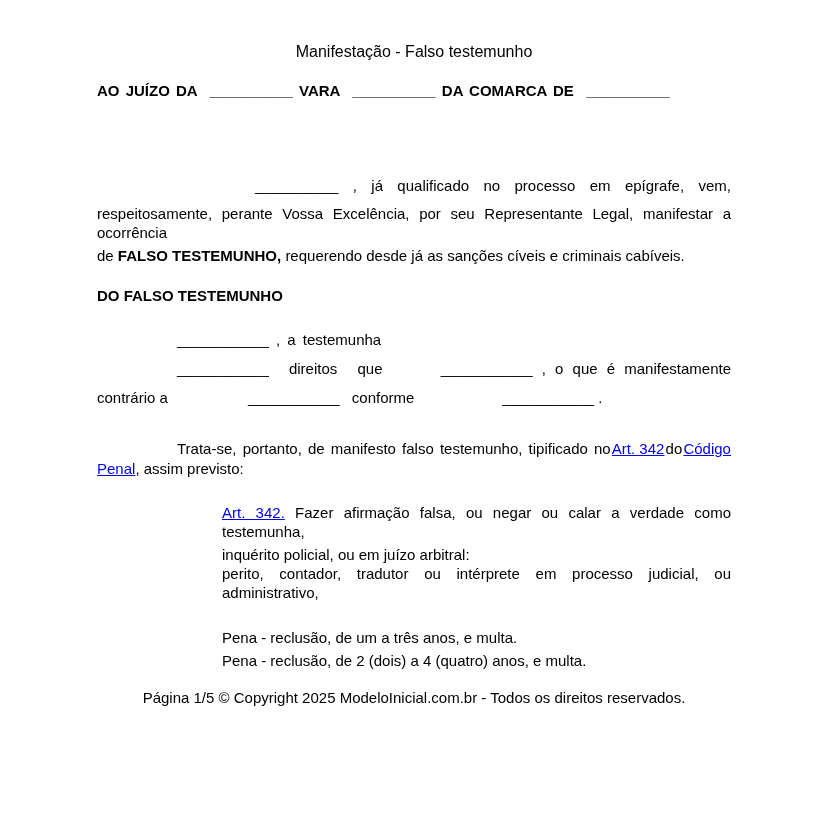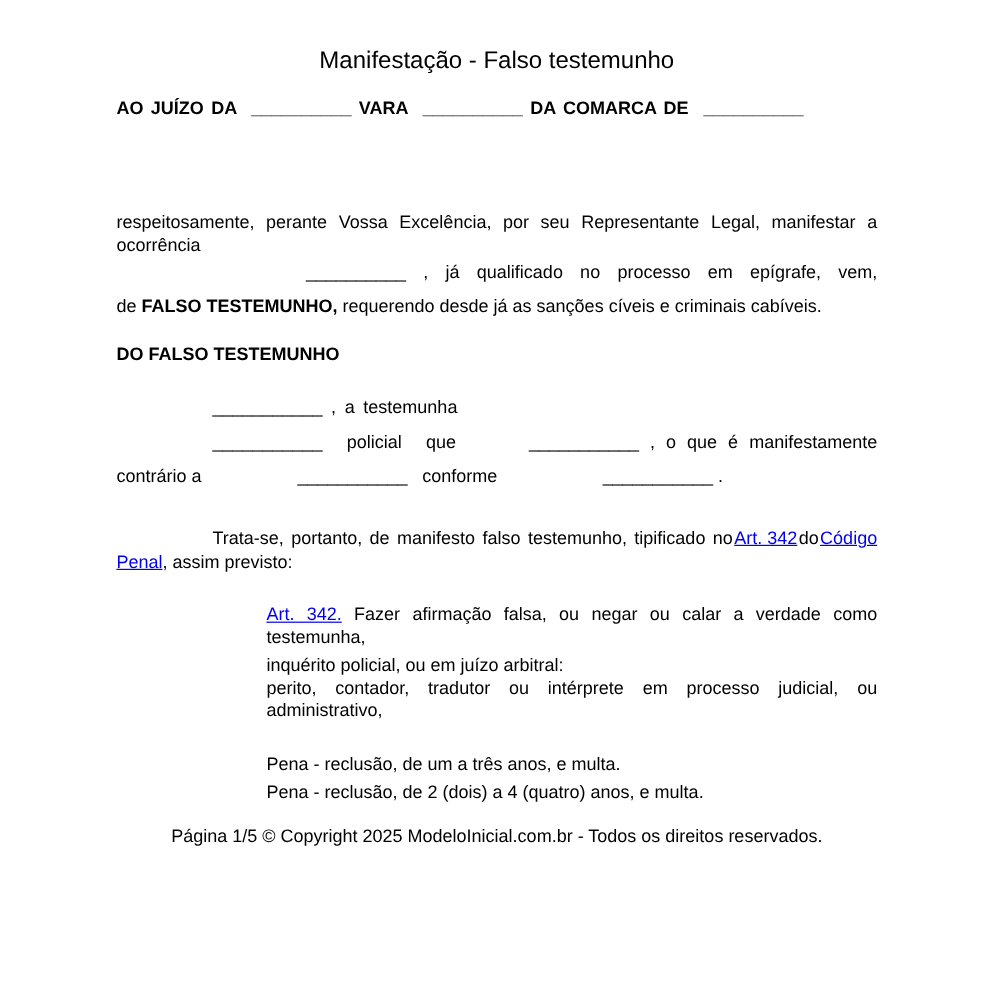--- a/index.html
+++ b/index.html
@@ -10,21 +10,21 @@
     -webkit-font-smoothing: antialiased;
   }
   .page { position: relative; width: 828px; height: 828px; background: #ffffff; }
   .content { padding: 0 97px; }
 
   .line { line-height: 19px; }
 
   
   .jl { text-align: justify; text-align-last: justify; }
 
-  .doc-title { margin-top: 42px; text-align: center; font-size: 20px; line-height: 19px; }
+  .doc-title { margin-top: 42px; text-align: center; font-size: 16px; line-height: 19px; }
   .addressing { margin-top: 20px; font-weight: bold; line-height: 19px; word-spacing: 2px; }
   .process-line { margin-top: 117px; line-height: 19px; }
 
   .intro { margin-top: 76px; }
   .intro .l1 { padding-left: 158px; margin-bottom: 9px; }
   .intro .l2 { margin-bottom: 4px; }
   .intro .bold { font-weight: bold; }
 
   .section-heading { margin-top: 21px; font-weight: bold; line-height: 19px; }
 
@@ -59,33 +59,33 @@
 
 <div class="page">
   <div class="content">
 
     <div class="doc-title">Manifestação - Falso testemunho</div>
 
     <div class="addressing">AO JUÍZO DA &nbsp;__________ VARA &nbsp;__________ DA COMARCA DE &nbsp;__________</div>
 
 
     <div class="intro">
+      <div class="line jl l1">__________ , já qualificado no processo em epígrafe, vem,</div>
       <div class="line jl l2">respeitosamente, perante Vossa Excelência, por seu Representante Legal, manifestar a ocorrência</div>
-      <div class="line jl l1">__________ , já qualificado no processo em epígrafe, vem,</div>
       <div class="line l3"><span>de</span> <span class="bold">FALSO TESTEMUNHO,</span> <span>requerendo desde já as sanções cíveis e criminais cabíveis.</span></div>
     </div>
 
     <div class="section-heading">DO FALSO TESTEMUNHO</div>
 
     <div class="hearing">
       <div class="line fx ind l1">
         <span class="ws-sm">___________ , a testemunha</span>
       </div>
       <div class="line fx ind l2">
-        <span class="ws-xl">___________ policial que</span>
+        <span class="ws-xl">___________ direitos que</span>
         <span class="ws-md">___________ , o que é manifestamente</span>
       </div>
       <div class="line l3">
         <span>contrário a</span>
         <span class="g80 ws-q">___________ conforme</span>
         <span class="g68">___________ .</span>
       </div>
     </div>
 
     <div class="legal">

